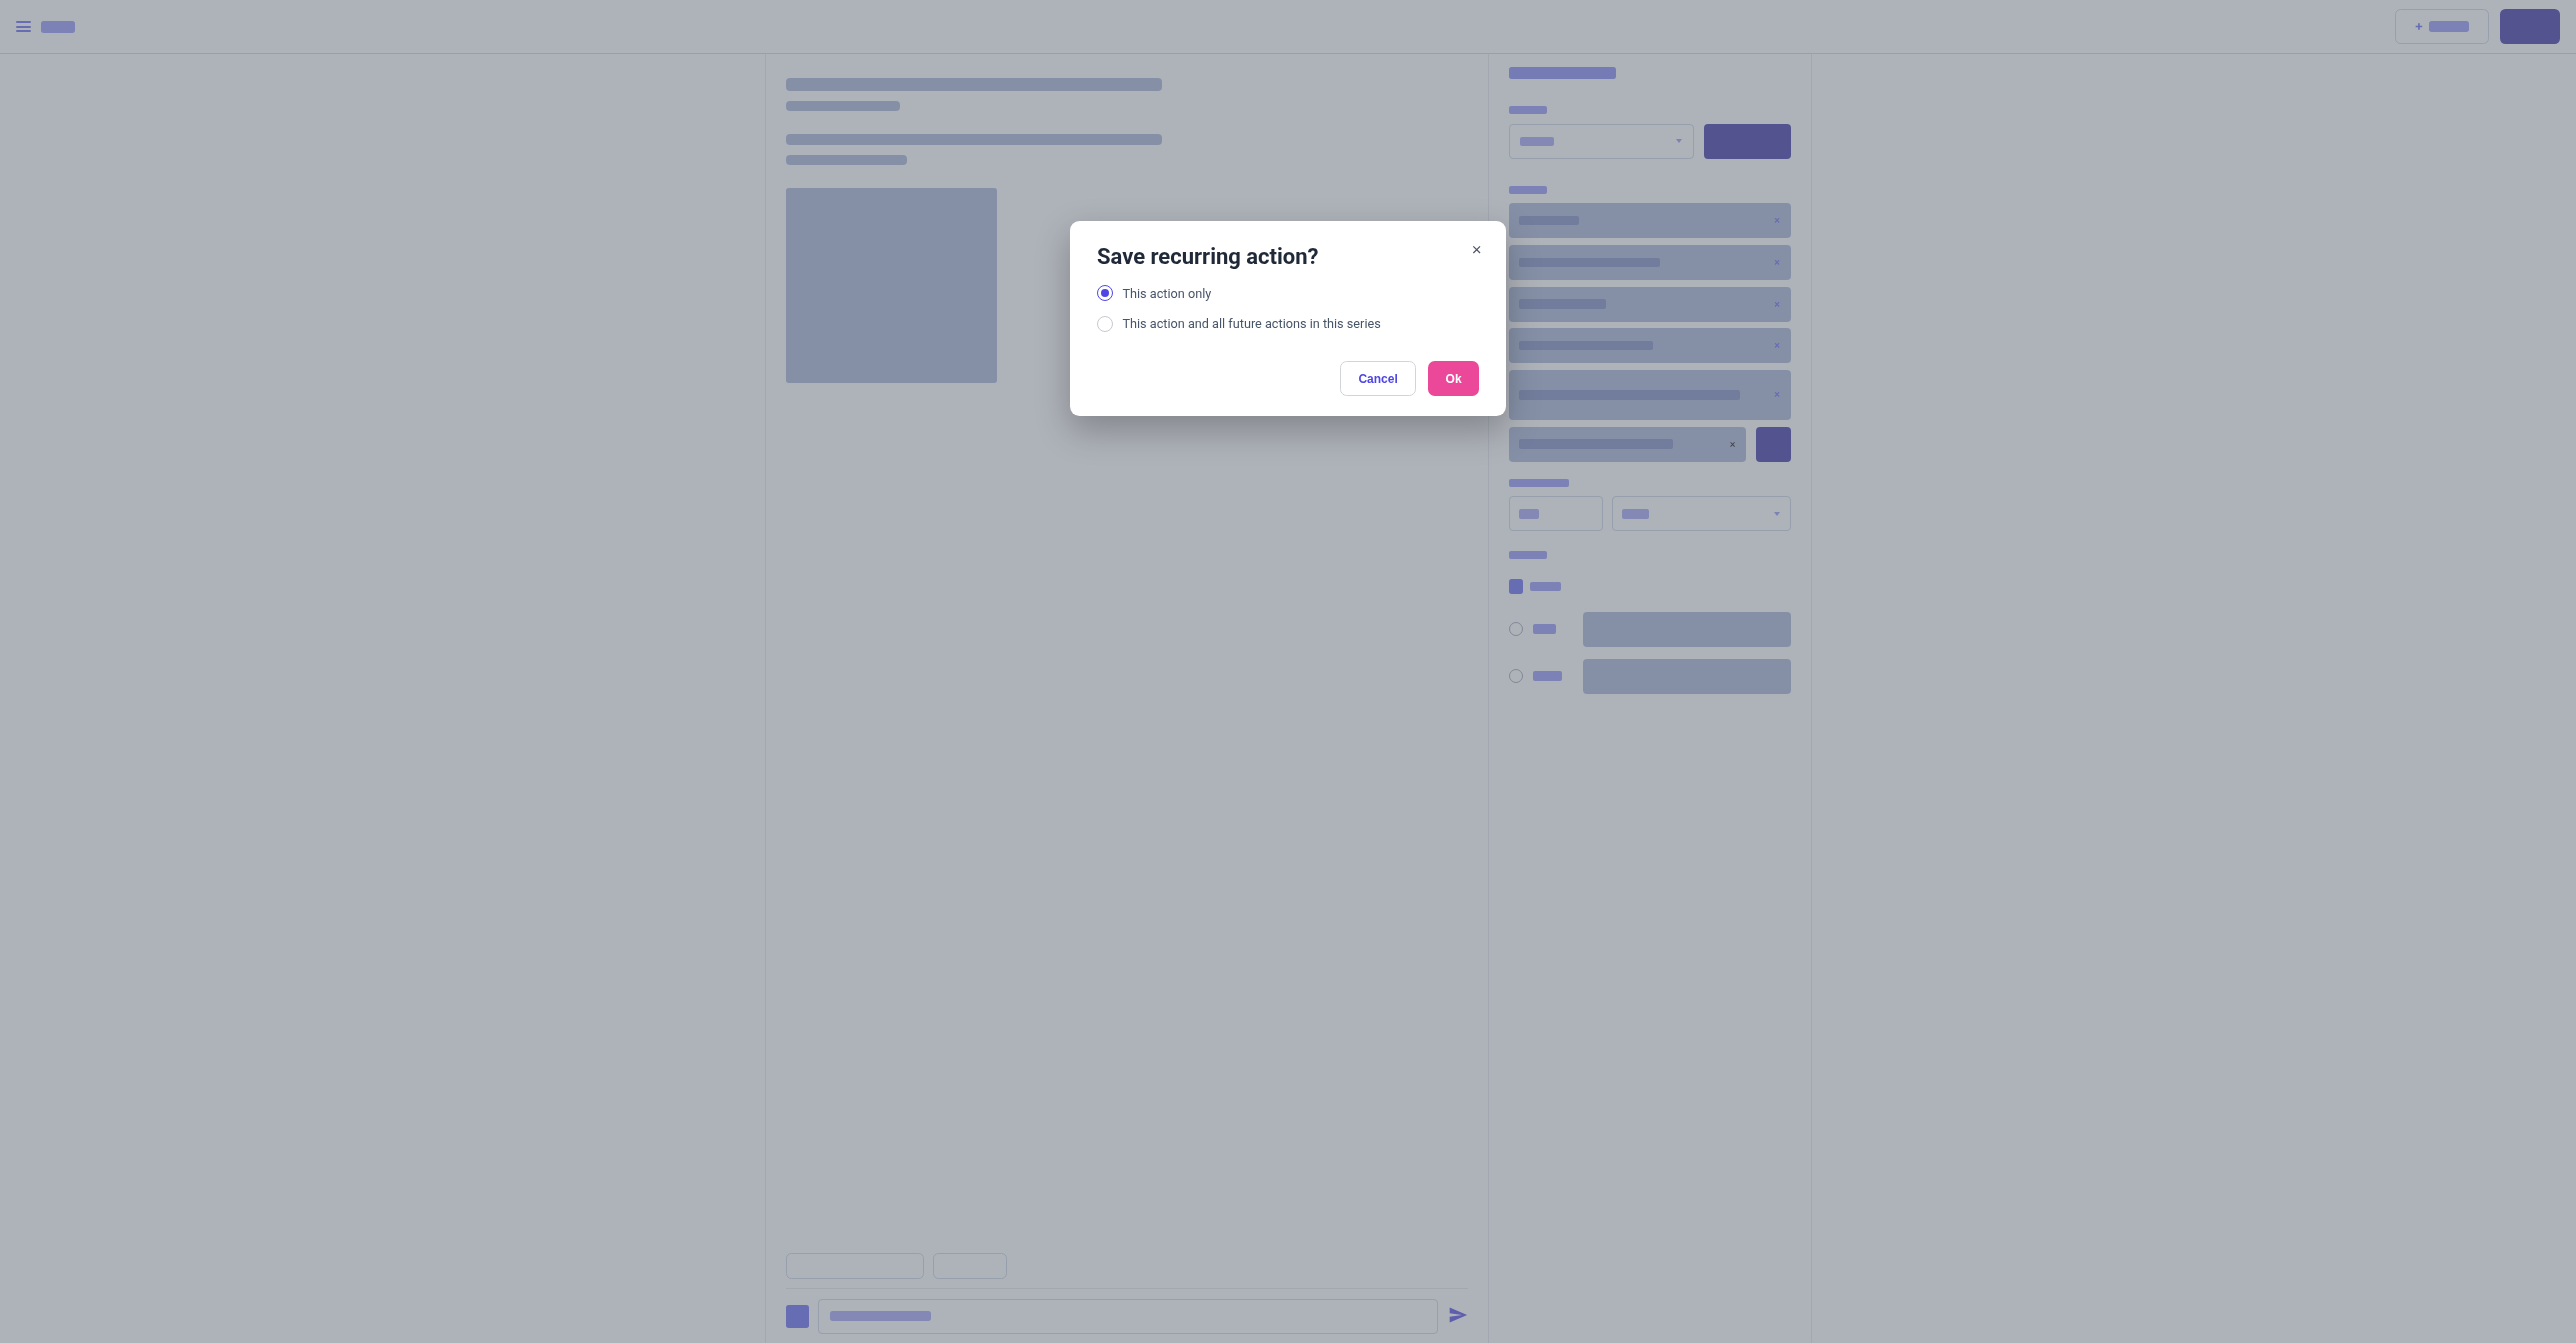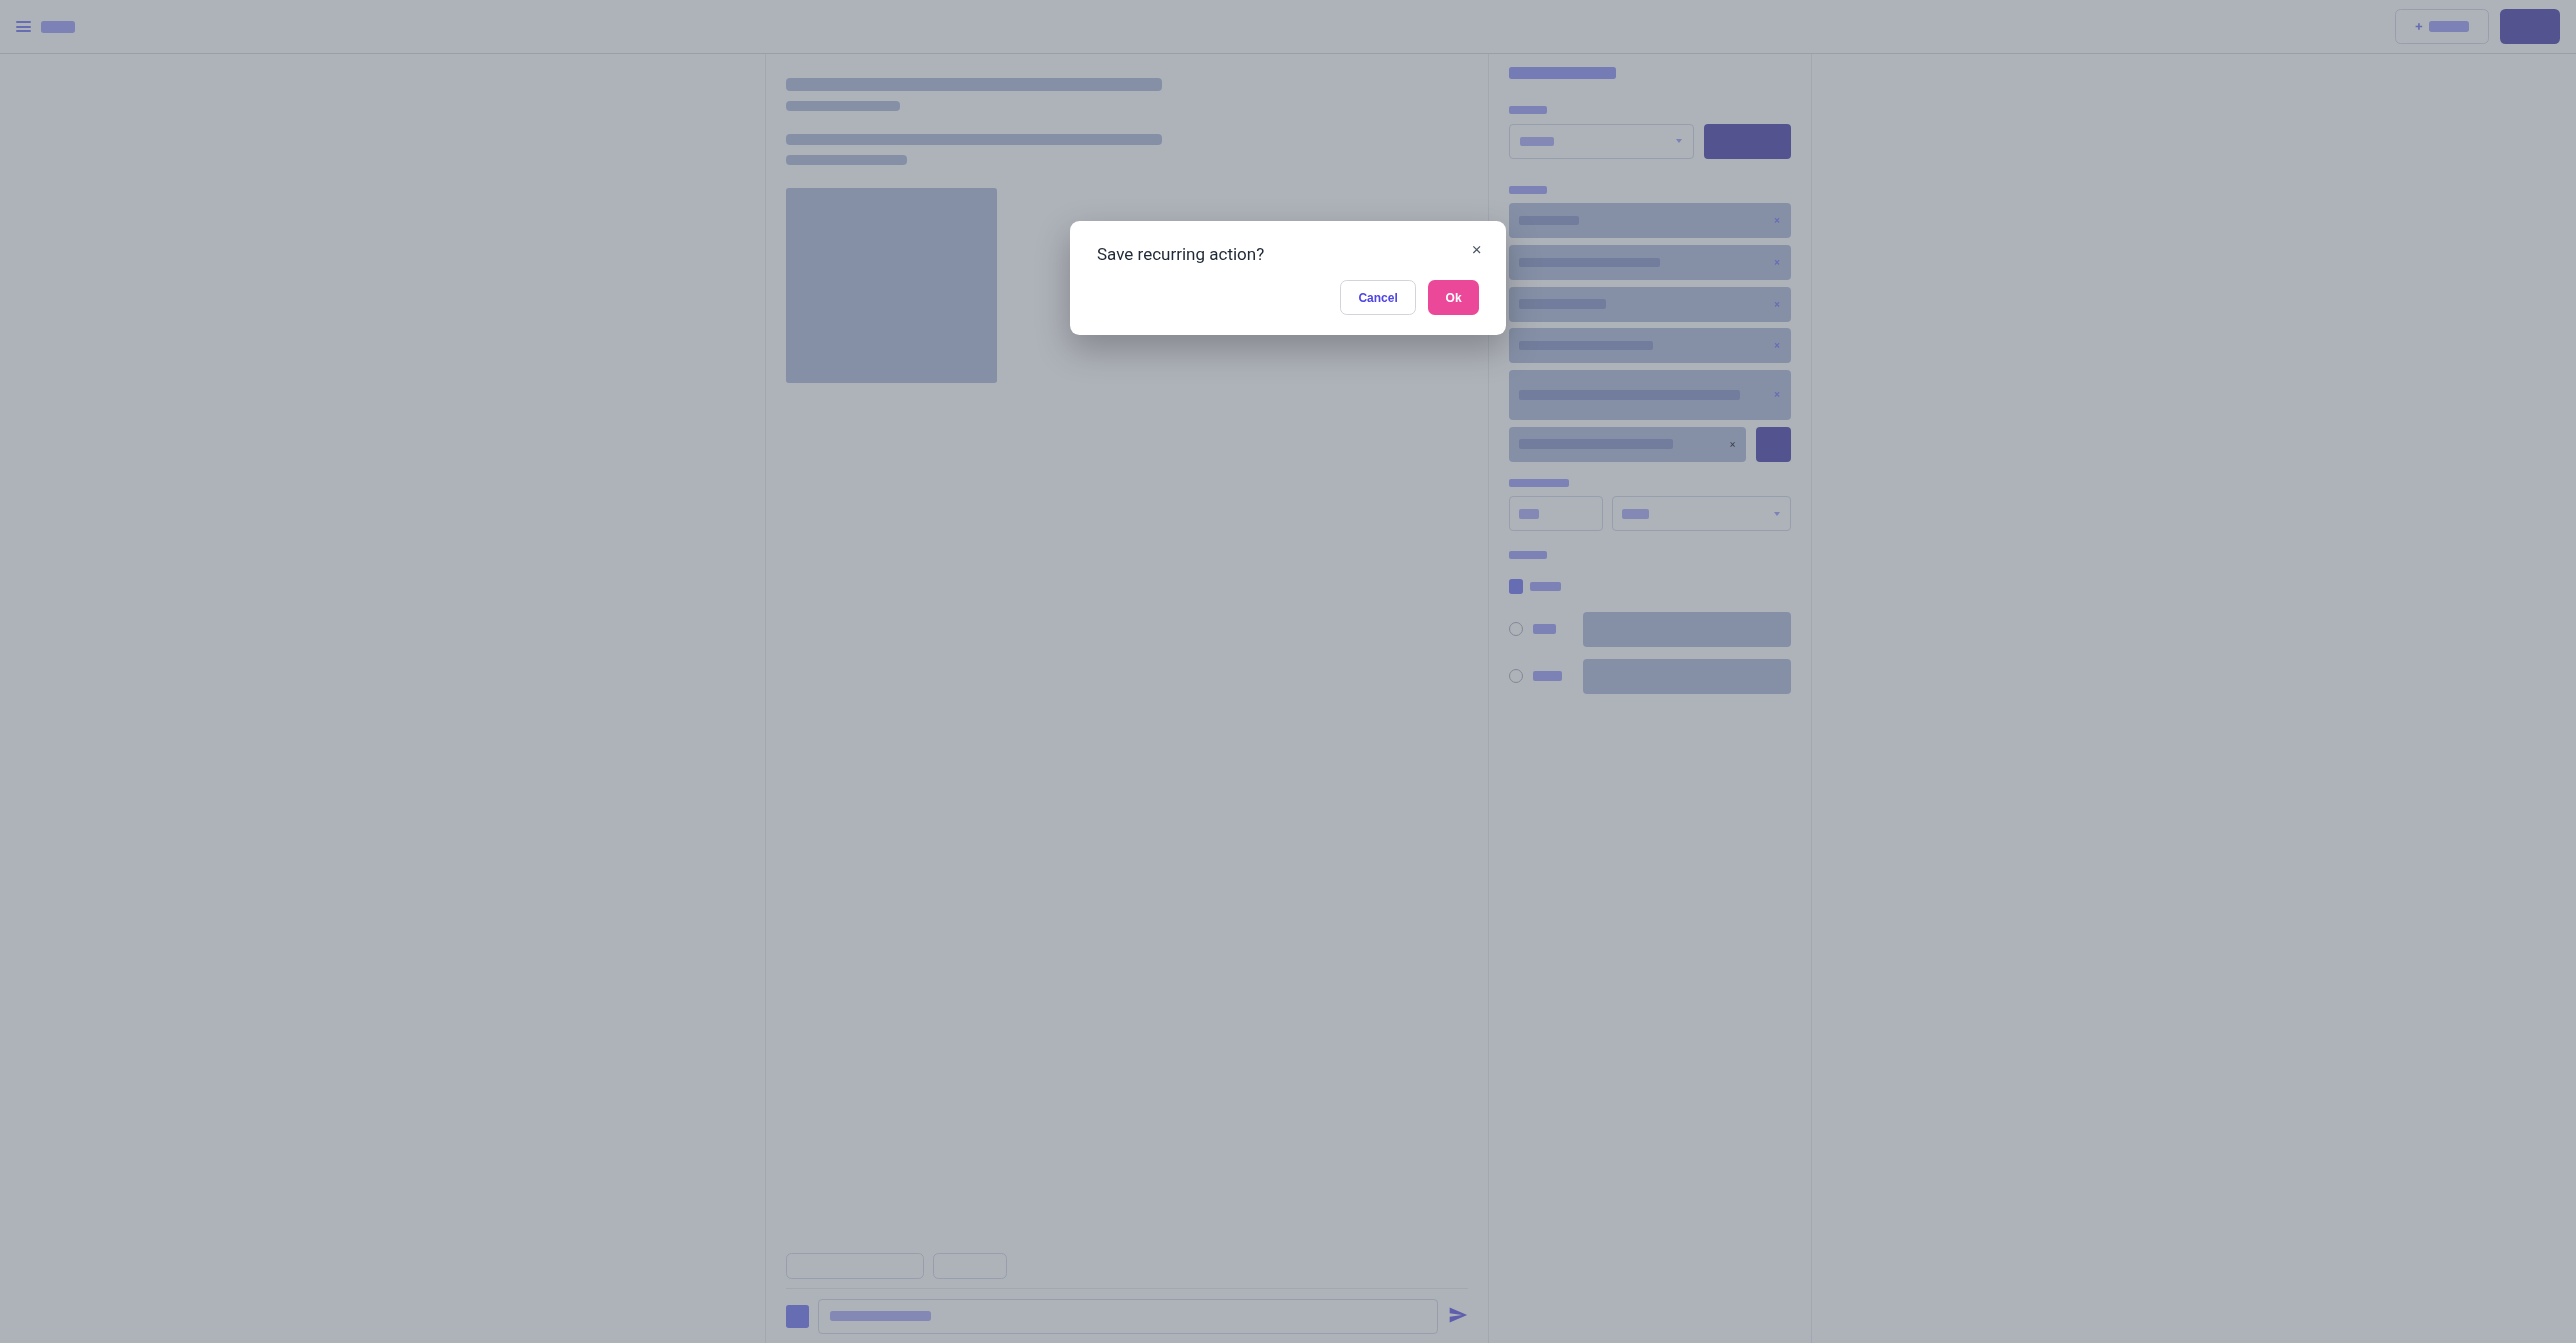--- a/index.html
+++ b/index.html
@@ -92,21 +92,21 @@
     position: absolute; inset: 0; background: rgba(107,114,128,0.55);
     display: flex; align-items: flex-start; justify-content: center;
     padding-top: 221px;
   }
   .modal {
     width: 436px; background: #ffffff; border-radius: 9.4px;
     box-shadow: 0 13.4px 34px rgba(0,0,0,.25);
     padding: 23px 27px 20px 27px;
     position: relative;
   }
-  .modal-title { font-size: 17px; font-weight: 400; color: #1f2937; margin-bottom: 16px; }
+  .modal-title { font-size: 22px; font-weight: 700; color: #1f2937; margin-bottom: 16px; }
   .modal-close {
     position: absolute; top: 19px; right: 20px; width: 19px; height: 19px;
     background: none; border: none; cursor: pointer; color: #4b5563;
     display:flex;align-items:center;justify-content:center;
   }
   .modal-close svg { width: 13.4px; height: 13.4px; stroke: currentColor; stroke-width: 2.2; }
   .modal-body { color: #64748b; font-size: 12.7px; line-height: 1.55; margin-bottom: 19px; }
   .radio-group { display:flex; flex-direction: column; gap: 14.8px; margin-bottom: 29.5px; }
   .radio-item { display:flex; align-items:center; gap: 9.4px; cursor: pointer; }
   .radio-outer {
@@ -252,19 +252,33 @@
 </div>
 
 <div class="overlay">
   <div class="modal">
     <h2 class="modal-title">Save recurring action?</h2>
     <button class="modal-close" aria-label="Close">
       <svg viewBox="0 0 24 24" fill="none">
         <path d="M6 6l12 12M18 6L6 18"></path>
       </svg>
     </button>
+    <div class="radio-group">
+      <label class="radio-item selected">
+        <span class="radio-outer">
+            <span class="radio-inner"></span>
+          </span>
+        <span class="radio-label">This action only</span>
+      </label>
+      <label class="radio-item">
+        <span class="radio-outer">
+            <span class="radio-inner"></span>
+          </span>
+        <span class="radio-label">This action and all future actions in this series</span>
+      </label>
+    </div>
     <div class="modal-actions">
       <button class="btn btn-cancel">Cancel</button>
       <button class="btn btn-ok">Ok</button>
     </div>
   </div>
 </div>
 
 
 </body></html>

